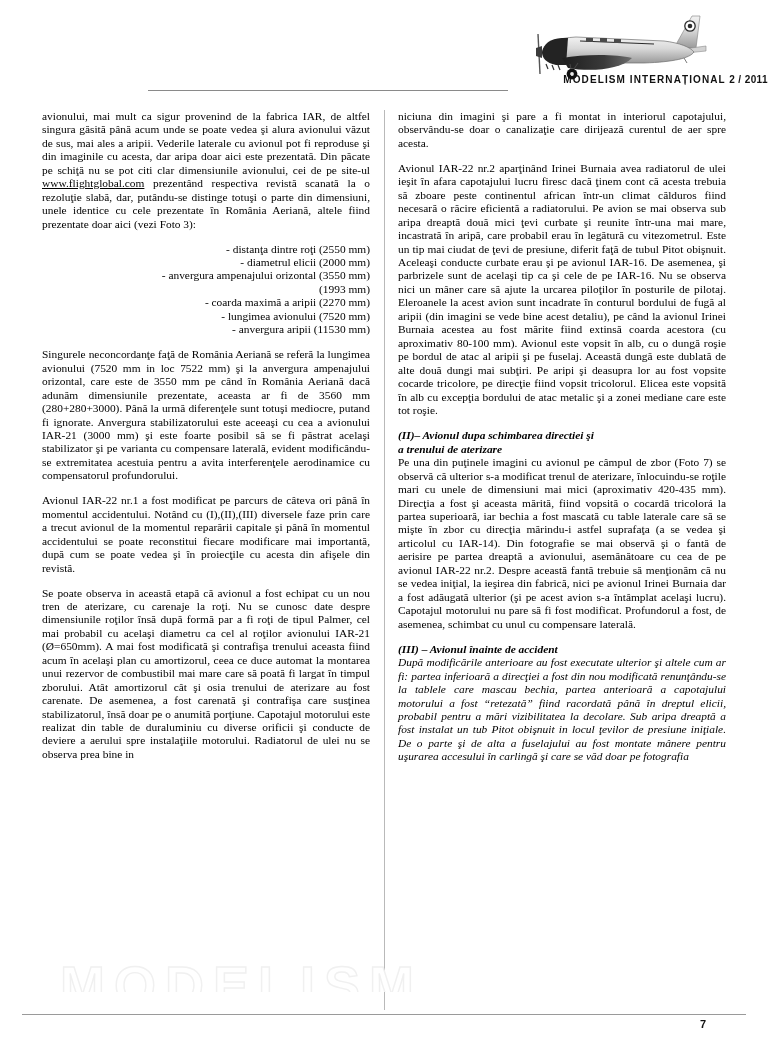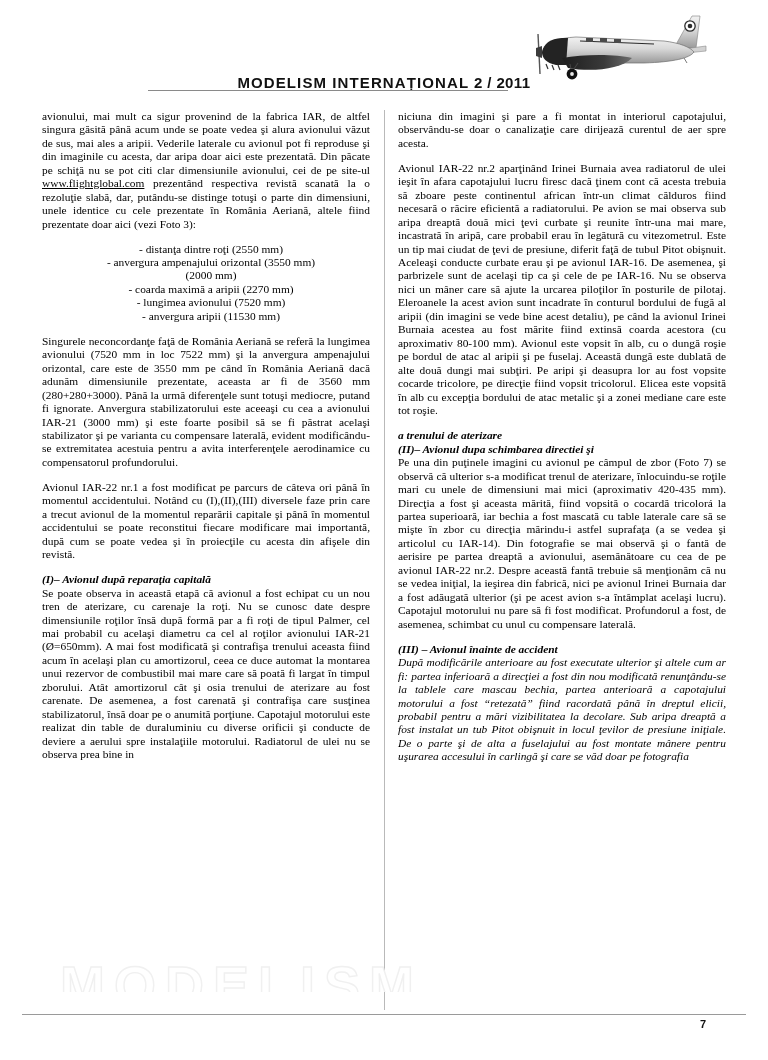--- a/index.html
+++ b/index.html
@@ -37,24 +37,24 @@
     width: 230px;
     height: 74px;
   }
   .plane-wrap svg { display: block; }
 
   .header-title {
     position: absolute;
     left: 0;
     top: 74px;
     width: 768px;
-    text-align: center;
+    text-align: right;
     font-family: "Liberation Sans", "DejaVu Sans", sans-serif;
     font-weight: bold;
-    font-size: 15px;
+    font-size: 10px;
     letter-spacing: 0.6px;
     color: #111;
   }
   .header-title .htitle-main { letter-spacing: 1.1px; }
   .header-title .htitle-issue { font-weight: bold; letter-spacing: 0.4px; }
 
   .header-rule {
     position: absolute;
     left: 148px;
     top: 90px;
@@ -98,21 +98,21 @@
     text-align: justify;
   }
   p.para.nogap { margin-bottom: 16px; font-style: italic; }
 
   .list {
     margin: 0 0 11.5px 0;
     padding: 0;
     list-style: none;
   }
   .list li {
-    text-align: center;
+    text-align: right;
     padding-left: 11px;
     text-indent: -11px;
     margin-left: 10px;
   }
 
   h2.subhead {
     margin: 0;
     padding: 0;
     font-size: 11.4px;
     line-height: 13.6px;
@@ -230,43 +230,43 @@
   <div class="columns">
 
     <div class="col-divider"></div>
 
     <div class="col col-left">
 
       <p class="para"><span>avionului, mai mult ca sigur provenind de la fabrica IAR, de altfel singura găsită până acum unde se poate vedea şi alura avionului văzut de sus, mai ales a aripii. Vederile laterale cu avionul pot fi reproduse şi din imaginile cu acesta, dar aripa doar aici este prezentată. Din  păcate pe schiţă nu se pot citi clar dimensiunile avionului, cei de pe site-ul </span><a class="inline-link" href="#">www.flightglobal.com</a><span> prezentând respectiva revistă scanată la o rezoluţie slabă, dar, putându-se distinge totuşi o parte din dimensiuni, unele identice cu cele prezentate în România Aeriană, altele fiind prezentate doar aici (vezi Foto 3):</span></p>
 
       <ul class="list">
         <li>- distanţa dintre roţi (2550 mm)</li>
+        <li>- diametrul elicii (2000 mm)</li>
         <li>- anvergura ampenajului orizontal (3550 mm)</li>
-        <li>  (2000 mm)</li>
+        <li>  (1993 mm)</li>
         <li>- coarda maximă a aripii (2270 mm)</li>
         <li>- lungimea avionului (7520 mm)</li>
         <li>- anvergura aripii (11530 mm)</li>
       </ul>
 
       <p class="para">Singurele  neconcordanţe faţă de România Aeriană se referă la lungimea avionului (7520 mm in loc 7522 mm) şi la anvergura ampenajului orizontal, care este de 3550 mm pe când în România Aeriană dacă adunăm dimensiunile prezentate, aceasta ar fi de 3560 mm (280+280+3000). Până la urmă diferenţele sunt totuşi mediocre, putand fi  ignorate. Anvergura stabilizatorului este aceeaşi cu cea a avionului IAR-21 (3000 mm) şi este foarte posibil să se fi păstrat acelaşi stabilizator şi pe varianta cu compensare laterală, evident modificându-se extremitatea acestuia pentru a avita interferenţele aerodinamice cu compensatorul profundorului.</p>
 
       <p class="para">Avionul IAR-22 nr.1 a fost modificat pe parcurs de câteva ori până în momentul accidentului. Notând cu (I),(II),(III) diversele faze prin care a trecut avionul de la momentul reparării capitale şi până în momentul accidentului se poate reconstitui fiecare modificare mai importantă, după cum se poate vedea şi în proiecţile cu acesta din afişele din revistă.</p>
 
-      <h2 class="subhead">(I)– Avionul după reparaţia capitală</h2>
       <p class="para">Se poate observa in această etapă că avionul a fost echipat cu un nou tren de aterizare, cu carenaje la roţi. Nu se cunosc date despre dimensiunile roţilor însă după formă par a fi roţi de tipul Palmer, cel mai probabil cu acelaşi diametru ca cel al roţilor avionului IAR-21 (Ø=650mm). A mai fost modificată şi contrafişa trenului aceasta fiind acum în acelaşi plan cu amortizorul, ceea ce duce automat la montarea unui rezervor de combustibil mai mare care să poată fi largat în timpul zborului. Atât amortizorul cât şi osia trenului de aterizare au fost carenate. De asemenea, a fost carenată şi contrafişa care susţinea stabilizatorul, însă doar pe o anumită porţiune. Capotajul motorului este realizat din table de duraluminiu cu diverse orificii şi conducte de deviere a aerului spre instalaţiile motorului. Radiatorul de ulei nu se observa prea bine in</p>
     </div>
 
     <div class="col col-right">
 
       <p class="para">niciuna din imagini şi pare a fi montat in interiorul capotajului, observându-se doar o canalizaţie care dirijează curentul de aer spre acesta.</p>
 
       <p class="para">Avionul IAR-22 nr.2 aparţinând Irinei Burnaia avea radiatorul de ulei ieşit în afara capotajului lucru firesc dacă ţinem cont că acesta trebuia să zboare peste continentul african într-un climat călduros fiind necesară o răcire eficientă a radiatorului. Pe avion se mai observa sub aripa dreaptă două mici ţevi curbate şi reunite într-una mai mare, incastrată în aripă, care probabil erau în legătură cu vitezometrul. Este un tip mai ciudat de ţevi de presiune, diferit faţă de tubul Pitot obişnuit. Aceleaşi conducte curbate erau şi pe avionul IAR-16. De asemenea, şi parbrizele sunt de acelaşi tip ca şi cele de pe IAR-16. Nu se observa nici un mâner care să ajute la urcarea piloţilor în posturile de pilotaj. Eleroanele la acest avion sunt incadrate în conturul bordului de fugă al aripii (din imagini se vede bine acest detaliu), pe când la avionul Irinei Burnaia acestea au fost mărite fiind extinsă coarda acestora (cu aproximativ 80-100 mm). Avionul este vopsit în alb, cu o dungă roşie pe bordul de atac al aripii şi pe fuselaj. Această dungă este dublată de alte două dungi mai subţiri. Pe aripi şi deasupra lor au fost vopsite cocarde tricolore, pe direcţie fiind vopsit tricolorul. Elicea este vopsită în alb cu excepţia bordului de atac metalic şi a zonei mediane care este tot roşie.</p>
 
+      <h2 class="subhead">(II)– Avionul dupa schimbarea directiei şi</h2>
       <h2 class="subhead">a trenului de aterizare</h2>
-      <h2 class="subhead">(II)– Avionul dupa schimbarea directiei şi</h2>
       <p class="para">Pe una din puţinele imagini cu avionul pe câmpul de zbor (Foto 7) se observă că ulterior s-a modificat trenul de aterizare, înlocuindu-se roţile mari cu unele de dimensiuni mai mici (aproximativ 420-435 mm). Direcţia a fost şi aceasta mărită, fiind vopsită o cocardă tricolorá la partea superioară, iar bechia a fost mascată cu table laterale care să se mişte în zbor cu direcţia mărindu-i astfel suprafaţa (a se vedea şi articolul cu IAR-14). Din fotografie se mai observă şi o fantă de aerisire pe partea dreaptă a avionului, asemănătoare cu cea de pe avionul IAR-22 nr.2. Despre această fantă trebuie să menţionăm că nu se vedea iniţial, la ieşirea din fabrică, nici pe avionul Irinei Burnaia dar a fost adăugată ulterior (şi pe acest avion s-a întâmplat acelaşi lucru). Capotajul motorului nu pare să fi fost modificat. Profundorul a fost, de asemenea, schimbat cu unul cu compensare laterală.</p>
 
       <h2 class="subhead">(III) – Avionul înainte de accident</h2>
       <p class="para nogap">După modificările anterioare au fost executate ulterior şi altele cum ar fi: partea inferioară a direcţiei a fost din nou modificată renunţându-se la tablele care mascau bechia, partea anterioară a capotajului  motorului a fost “retezată” fiind racordată până în dreptul elicii, probabil pentru a mări vizibilitatea la decolare. Sub aripa dreaptă a fost instalat un tub Pitot obişnuit in locul ţevilor de presiune iniţiale. De o parte şi de alta a fuselajului au fost montate mânere pentru uşurarea accesului în carlingă şi care se văd doar pe fotografia</p>
     </div>
   </div>
 
   <div class="footer-rule"></div>
   <div class="watermark">
     <span>MODELISM</span>

